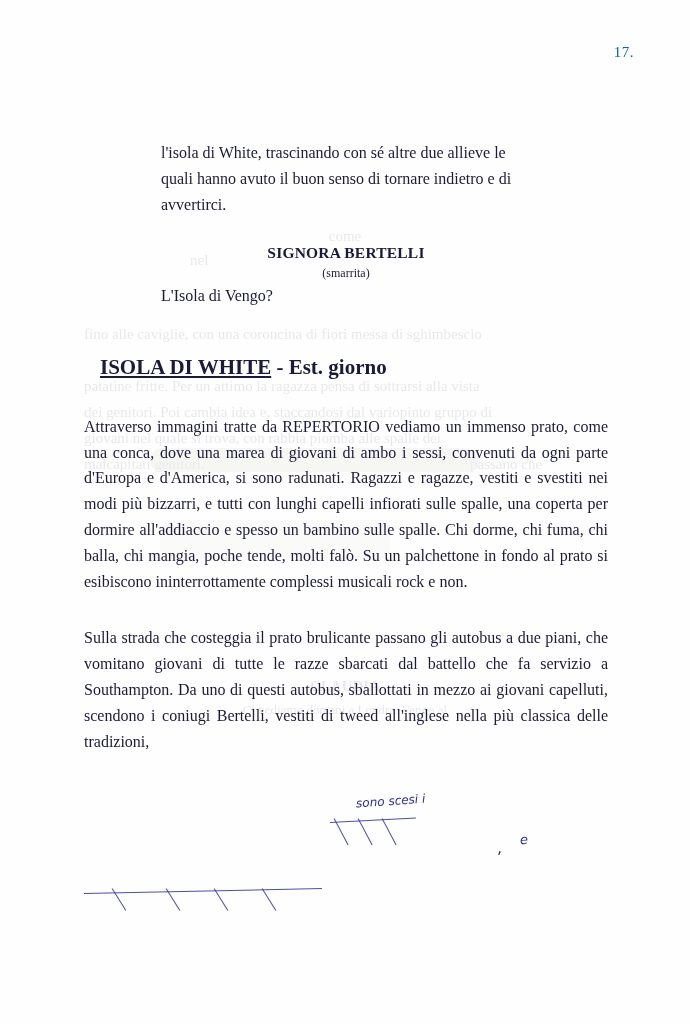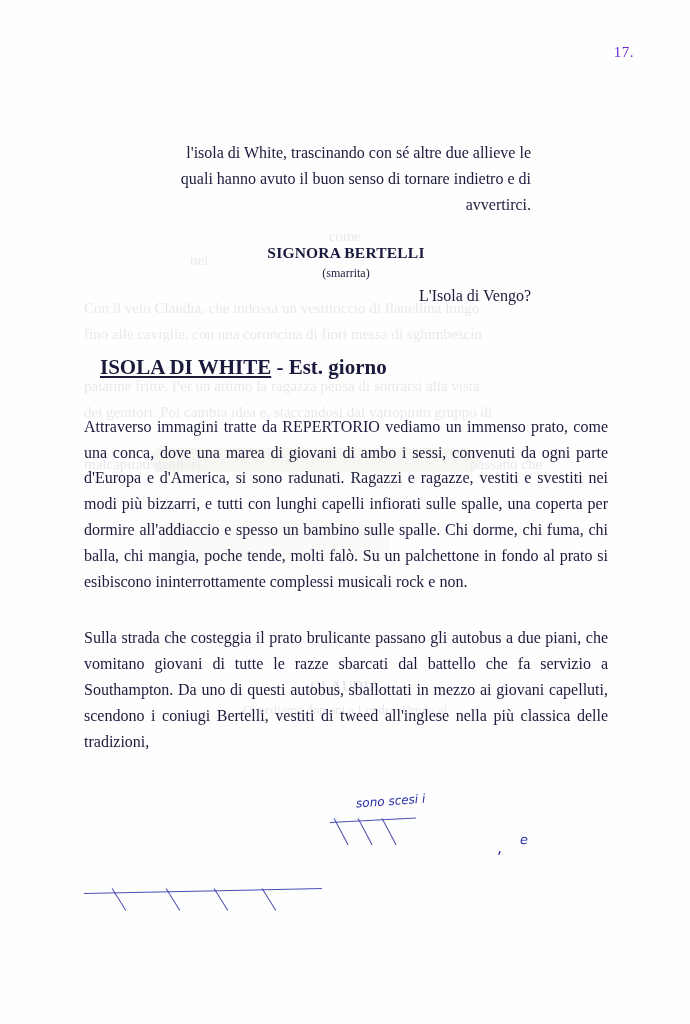--- a/index.html
+++ b/index.html
@@ -47,21 +47,21 @@
     text-align: center;
     font-family: "Liberation Serif", serif;
   }
 
   .page-number {
     position: absolute;
     right: 56px;
     top: 44px;
     font-size: 15px;
     letter-spacing: 0.5px;
-    color: #6d28d9;
+    color: #0369a1;
   }
 
   .content {
     position: absolute;
     left: 84px;
     top: 140px;
     width: 524px;
   }
 
   .speaker {
@@ -72,21 +72,21 @@
     margin: 0 0 4px 0;
   }
   .speaker .paren {
     font-weight: normal;
     font-size: 14.5px;
   }
 
   .dialogue {
     margin: 0 auto;
     width: 370px;
-    text-align: right;
+    text-align: left;
     font-size: 16px;
     line-height: 1.62;
   }
 
   .parenthetical {
     text-align: center;
     font-size: 12px;
     margin: 2px 0 2px 0;
   }
 
@@ -141,24 +141,24 @@
   }
 </style>
 </head>
 <body>
 
 <div class="page">
 
   <div class="ghost">
     <div class="gcenter gline" style="top:228px; font-size:15px;">come</div>
     <div class="gline" style="left:190px; top:252px; font-size:15px;">nel</div>
-    <div class="gline" style="left:84px; top:300px;">Con il velo Claudia, che indossa un vestitoccio di flanellina lungo</div>
     <div class="gline" style="left:84px; top:326px;">fino alle caviglie, con una coroncina di fiori messa di sghimbescio</div>
     <div class="gline" style="left:84px; top:404px;">dei genitori. Poi cambia idea e, staccandosi dal variopinto gruppo di</div>
     <div class="gline" style="left:84px; top:378px;">patatine fritte. Per un attimo la ragazza pensa di sottrarsi alla vista</div>
+    <div class="gline" style="left:84px; top:430px;">giovani nel quale si trova, con rabbia piomba alle spalle dei</div>
     <div class="gline" style="left:84px; top:456px;text-align:center;">malcapitati genitori.</div>
     <div class="gline" style="left:470px; top:456px;">passano che</div>
     <div class="gcenter gline" style="top:678px; font-size:15px; font-weight:bold;">CLAUDIA</div>
     <div class="gcenter gline" style="top:702px; font-size:13px;">Ci vediamo domani a Londra. Vengo al</div>
 
     <div style="position:absolute; left:150px; top:448px; width:330px; height:24px; border-radius:12px; background:#8a8a66; opacity:0.5;"></div>
     <div style="position:absolute; left:160px; top:520px; width:230px; height:40px; border-radius:14px; background:#9a9a72; opacity:0.35;"></div>
   </div>
 
   <div class="page-number">17.</div>

